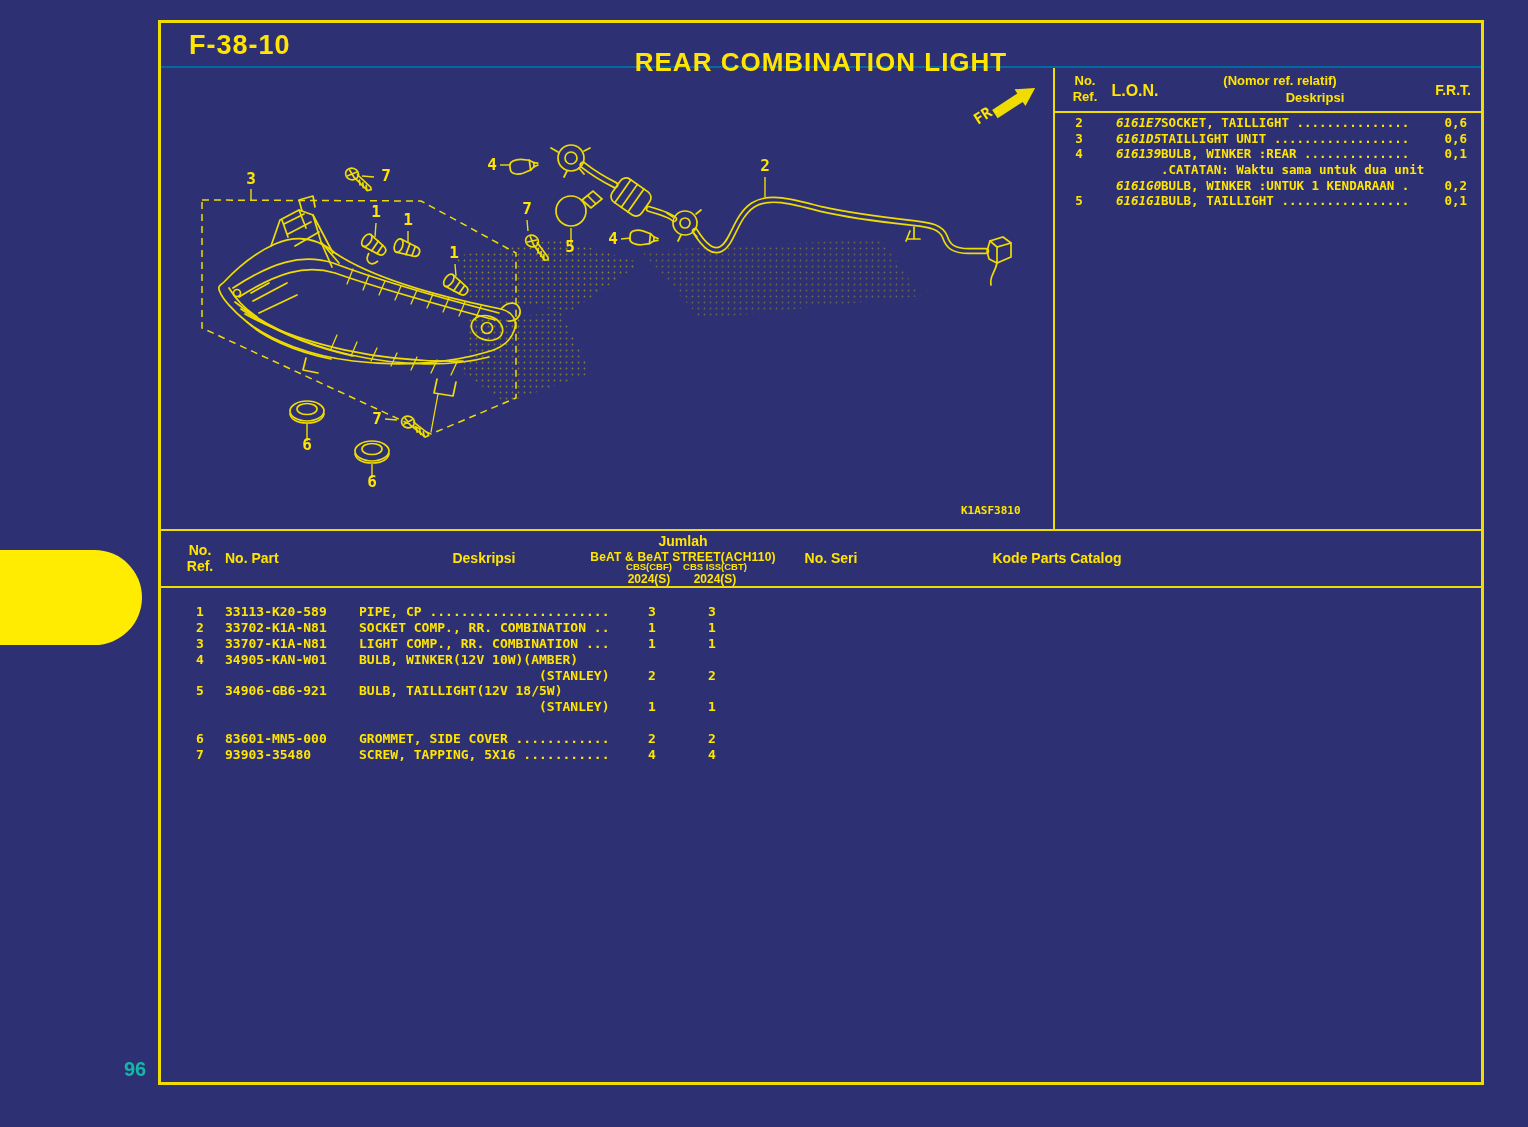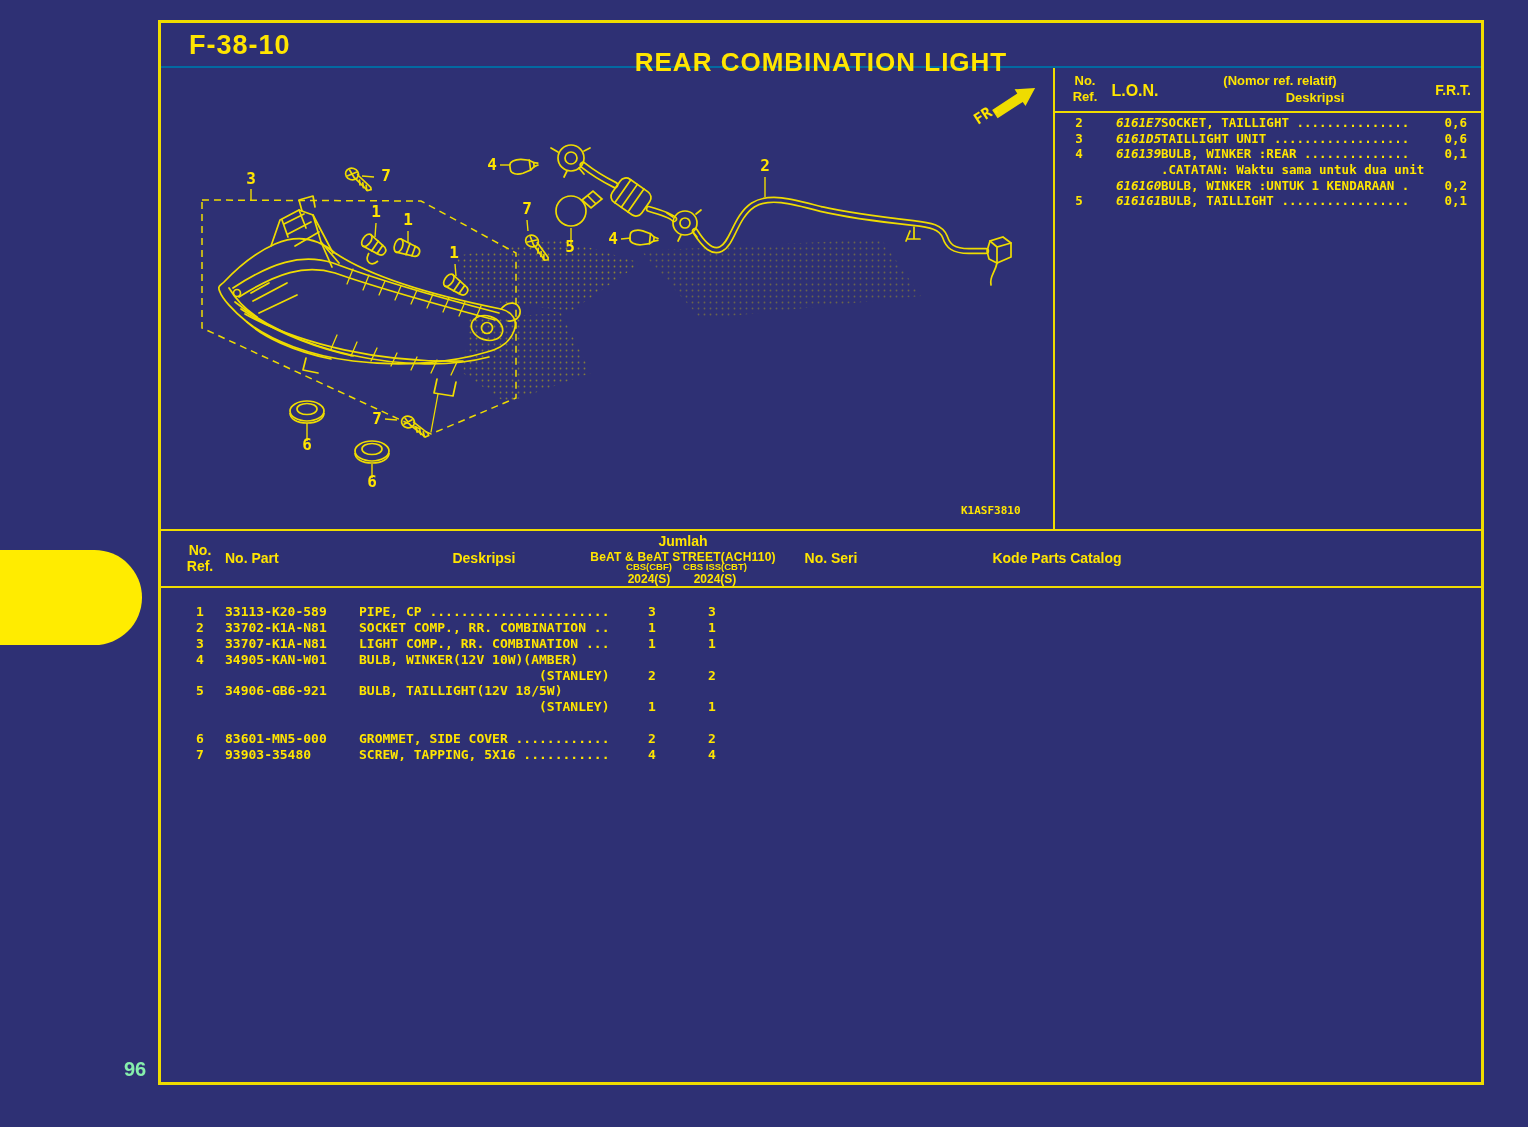--- a/index.html
+++ b/index.html
@@ -2,21 +2,21 @@
 <html><head>
 <meta charset="utf-8">
 <style>
   html,body{margin:0;padding:0;background:#2E3074;}
   .page{position:relative;width:1528px;height:1127px;background:#2E3074;overflow:hidden;
         font-family:"Liberation Sans",sans-serif;color:#FFE500;}
   .mono{font-family:"DejaVu Sans Mono",monospace;}
   
   .side-tab{position:absolute;left:0;top:550px;width:142px;height:95px;background:#FFEC00;
             border-radius:0 48px 48px 0;}
-  .page-num{position:absolute;left:124px;top:1058px;font-size:20px;font-weight:bold;color:#86efac;}
+  .page-num{position:absolute;left:124px;top:1058px;font-size:20px;font-weight:bold;color:#14b8a6;}
   
   .frame{position:absolute;left:158px;top:20px;width:1326px;height:1065px;
          border:3px solid #EFDC00;box-sizing:border-box;}
   .title-band{position:absolute;left:0;top:0;width:100%;height:45px;border-bottom:2px solid #0369a1;
               box-sizing:border-box;}
   .page-code{position:absolute;left:28px;top:7px;font-size:27px;font-weight:bold;letter-spacing:1px;}
   .page-title{position:absolute;left:0;top:8px;width:100%;text-align:center;font-size:26px;
               font-weight:bold;letter-spacing:1px;margin-top:16px;}
   .mid{position:absolute;left:0;top:45px;width:100%;height:461px;}
   .diagram{position:absolute;left:0;top:0;width:892px;height:461px;}

